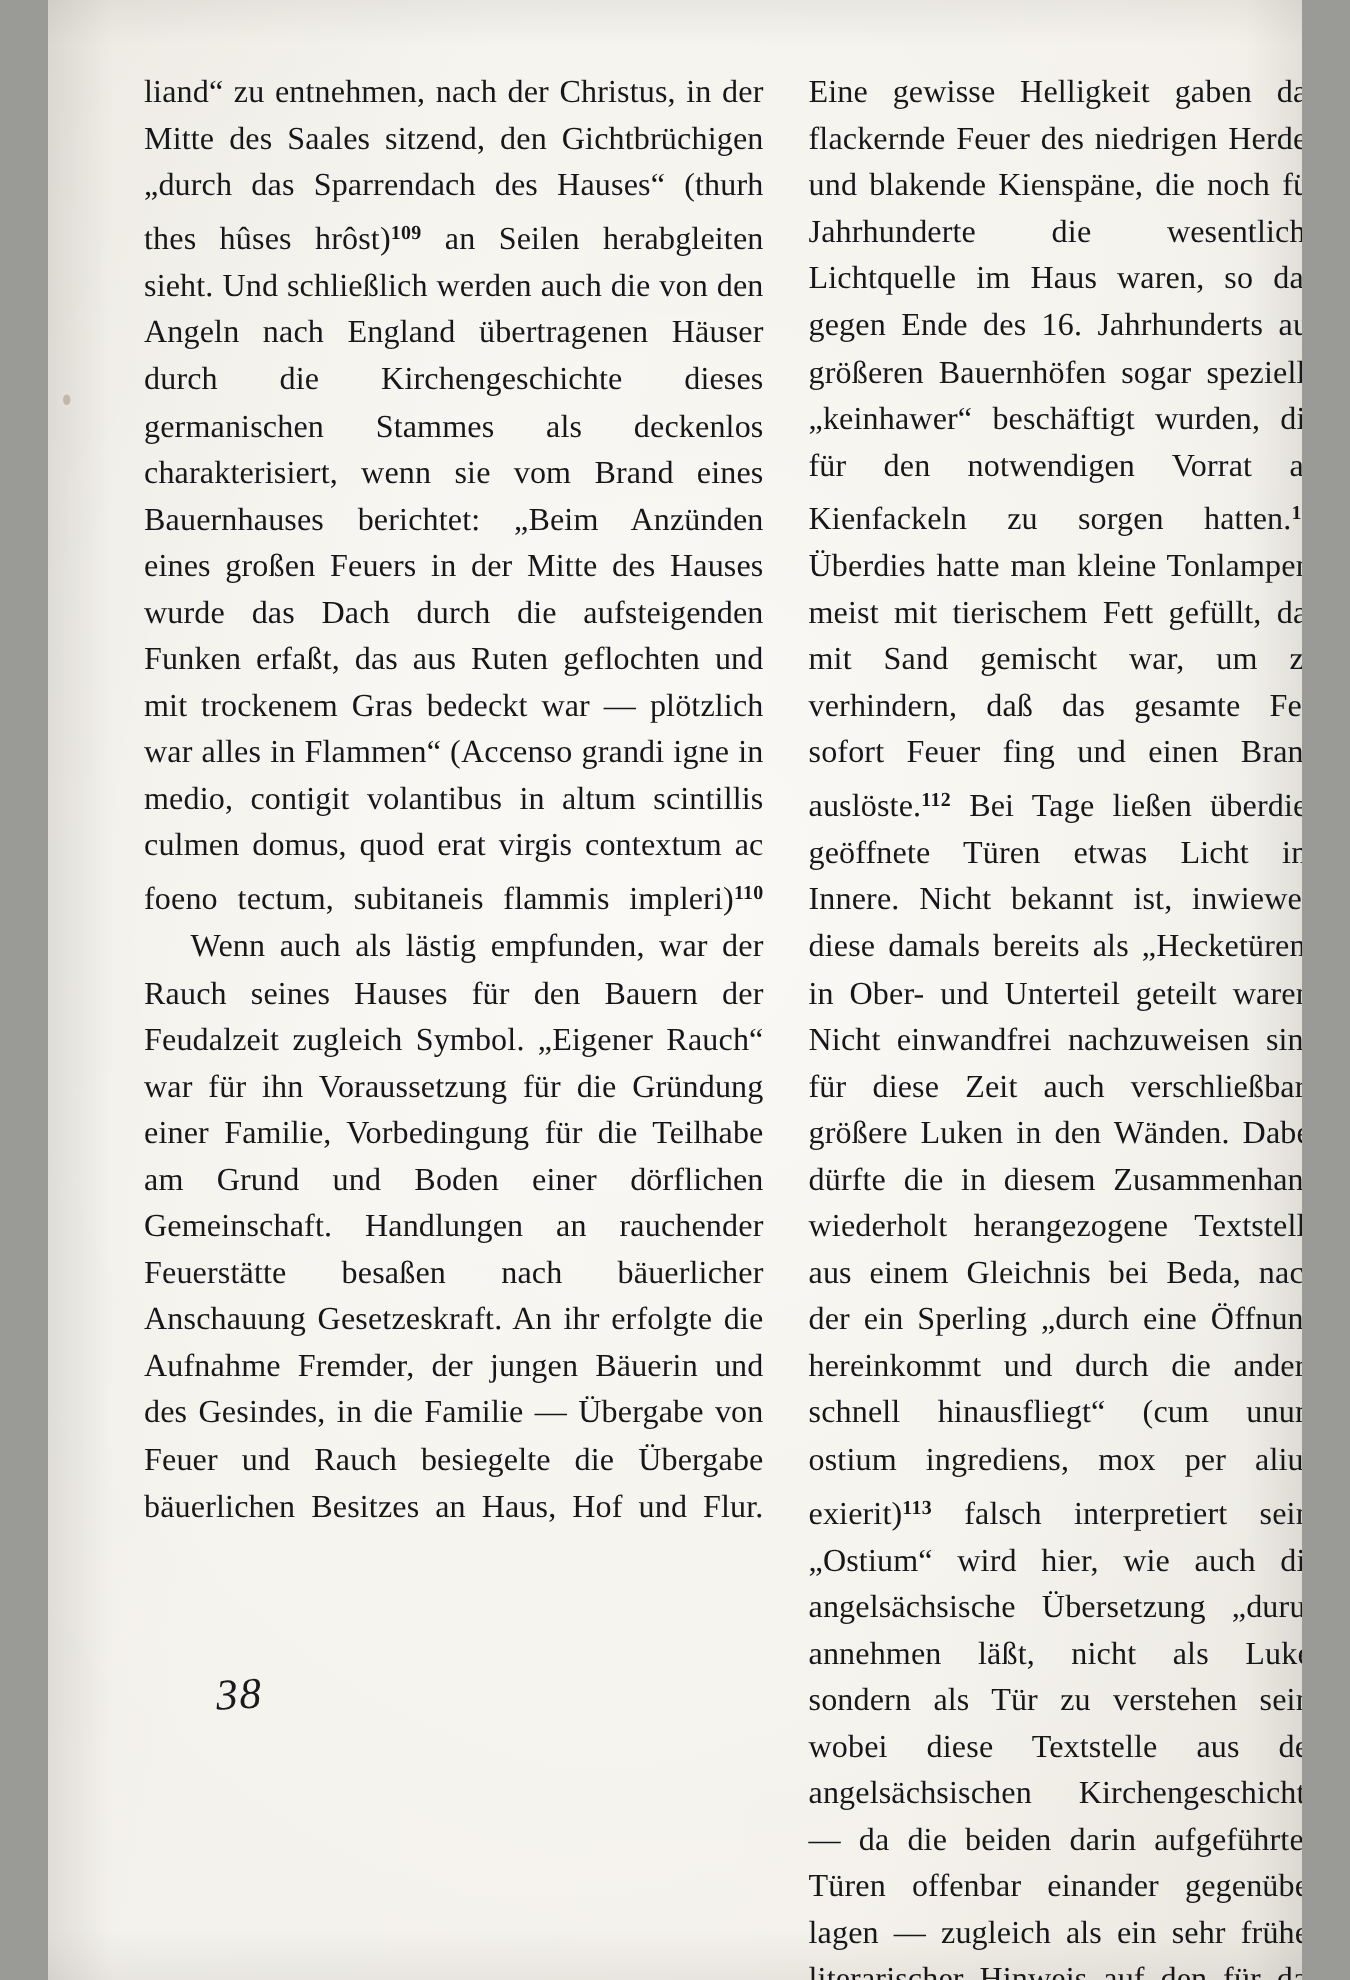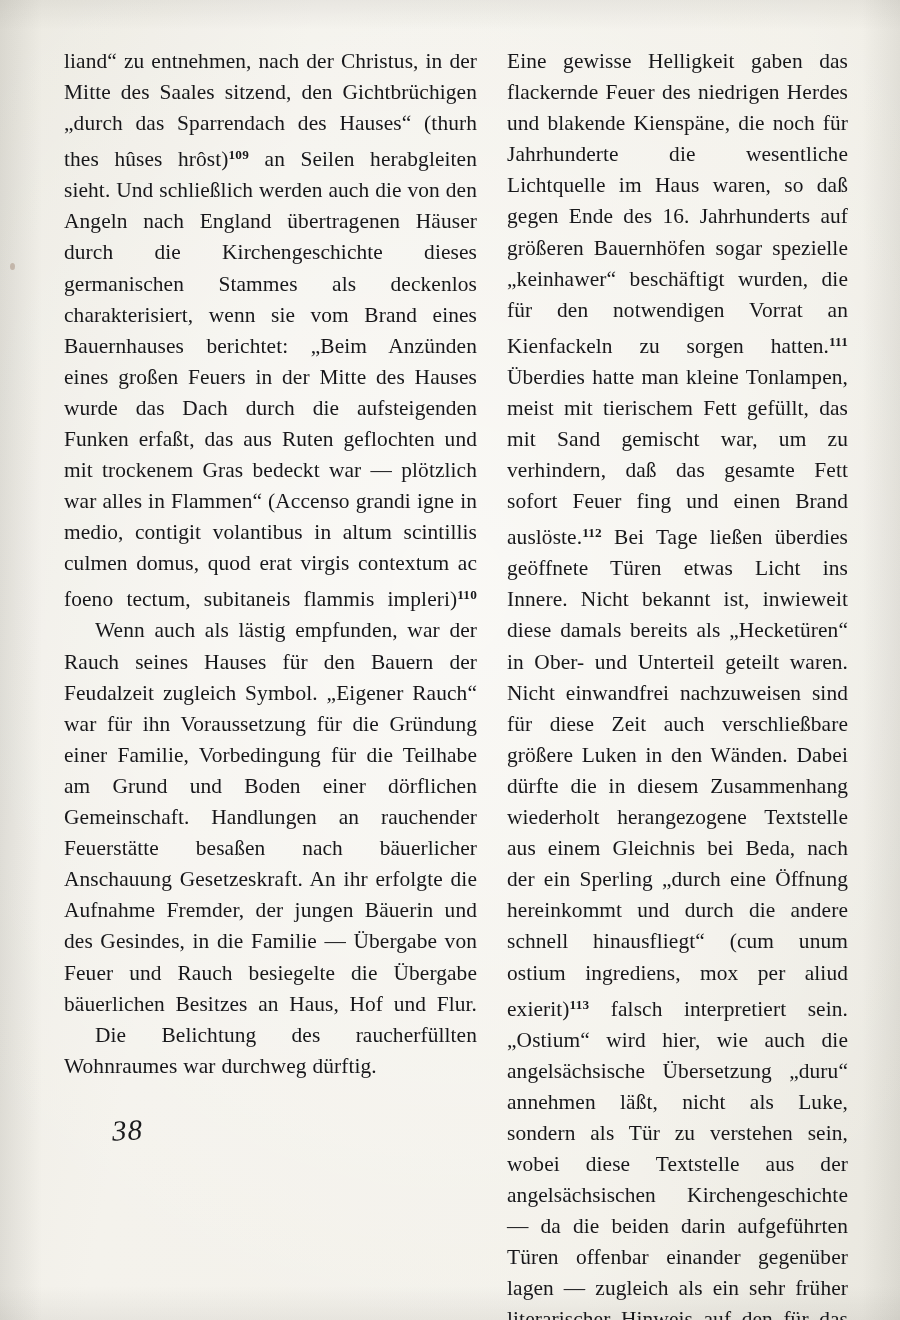--- a/index.html
+++ b/index.html
@@ -5,21 +5,21 @@
   html, body {
     margin: 0;
     padding: 0;
     background: #9a9a96;
   }
   body {
     font-family: "Liberation Serif", "DejaVu Serif", serif;
   }
   .page {
     position: relative;
-    width: 900px;
+    width: 836px;
     height: 1320px;
     margin: 0 auto;
     background: #14b8a6;
     overflow: hidden;
   }
   
   .paper-tone {
     position: absolute;
     inset: 0;
     background:
@@ -106,21 +106,20 @@
 
 <div class="page">
   <div class="paper-tone"></div>
   <div class="edge-shade"></div>
   <div class="speck"></div>
 
   <div class="columns">
     <div class="col" id="left-col">
         <p class="para last-full">liand“ zu entnehmen, nach der Christus, in der Mitte des Saales sitzend, den Gichtbrüchigen „durch das Sparrendach des Hauses“ (thurh thes hûses hrôst)<sup class="fn">109</sup> an Seilen herabgleiten sieht. Und schließlich werden auch die von den Angeln nach England übertragenen Häuser durch die Kirchengeschichte dieses germanischen Stammes als deckenlos charakterisiert, wenn sie vom Brand eines Bauernhauses berichtet: „Beim Anzünden eines großen Feuers in der Mitte des Hauses wurde das Dach durch die aufsteigenden Funken erfaßt, das aus Ruten geflochten und mit trockenem Gras bedeckt war — plötzlich war alles in Flammen“ (Accenso grandi igne in medio, contigit volantibus in altum scintillis culmen domus, quod erat virgis contextum ac foeno tectum, subitaneis flammis impleri)<sup class="fn">110</sup></p>
         <p class="para last-full">Wenn auch als lästig empfunden, war der Rauch seines Hauses für den Bauern der Feudalzeit zugleich Symbol. „Eigener Rauch“ war für ihn Voraussetzung für die Gründung einer Familie, Vorbedingung für die Teilhabe am Grund und Boden einer dörflichen Gemeinschaft. Handlungen an rauchender Feuerstätte besaßen nach bäuerlicher Anschauung Gesetzeskraft. An ihr erfolgte die Aufnahme Fremder, der jungen Bäuerin und des Gesindes, in die Familie — Übergabe von Feuer und Rauch besiegelte die Übergabe bäuerlichen Besitzes an Haus, Hof und Flur.</p>
-        <p class="para">Die Belichtung des raucherfüllten Wohnraumes war durchweg dürftig.</p>
       </div>
     <div class="col col-right" id="right-col">
         <p class="para last-full">Eine gewisse Helligkeit gaben das flackernde Feuer des niedrigen Herdes und blakende Kienspäne, die noch für Jahrhunderte die wesentliche Lichtquelle im Haus waren, so daß gegen Ende des 16. Jahrhunderts auf größeren Bauernhöfen sogar spezielle „keinhawer“ beschäftigt wurden, die für den notwendigen Vorrat an Kienfackeln zu sorgen hatten.<sup class="fn">111</sup> Überdies hatte man kleine Tonlampen, meist mit tierischem Fett gefüllt, das mit Sand gemischt war, um zu verhindern, daß das gesamte Fett sofort Feuer fing und einen Brand auslöste.<sup class="fn">112</sup> Bei Tage ließen überdies geöffnete Türen etwas Licht ins Innere. Nicht bekannt ist, inwieweit diese damals bereits als „Hecketüren“ in Ober- und Unterteil geteilt waren. Nicht einwandfrei nachzuweisen sind für diese Zeit auch verschließbare größere Luken in den Wänden. Dabei dürfte die in diesem Zusammenhang wiederholt herangezogene Textstelle aus einem Gleichnis bei Beda, nach der ein Sperling „durch eine Öffnung hereinkommt und durch die andere schnell hinausfliegt“ (cum unum ostium ingrediens, mox per aliud exierit)<sup class="fn">113</sup> falsch interpretiert sein. „Ostium“ wird hier, wie auch die angelsächsische Übersetzung „duru“ annehmen läßt, nicht als Luke, sondern als Tür zu verstehen sein, wobei diese Textstelle aus der angelsächsischen Kirchengeschichte — da die beiden darin aufgeführten Türen offenbar einander gegenüber lagen — zugleich als ein sehr früher literarischer Hinweis auf den für das ältere englische Haus</p>
       </div>
   </div>
 
   <div class="folio">38</div>
 </div>
 
 </body></html>

